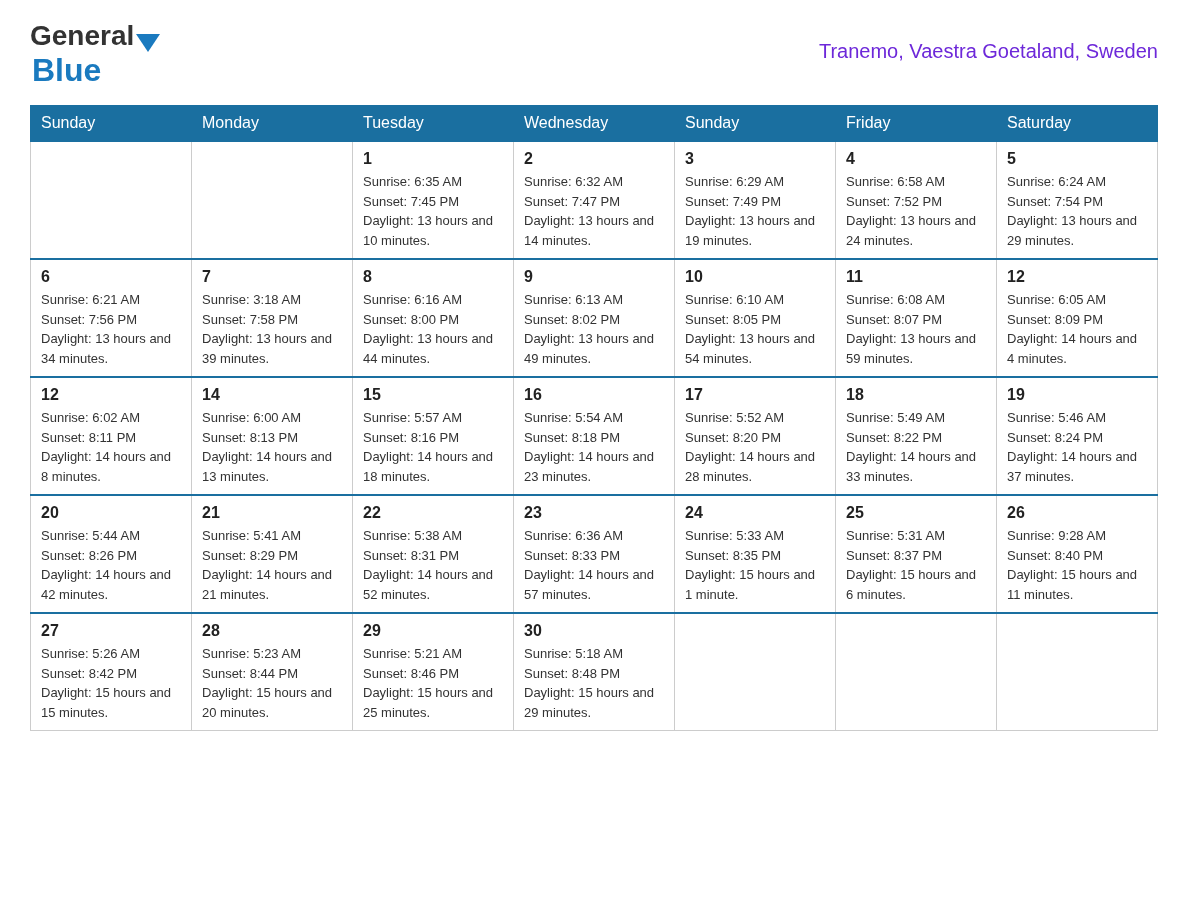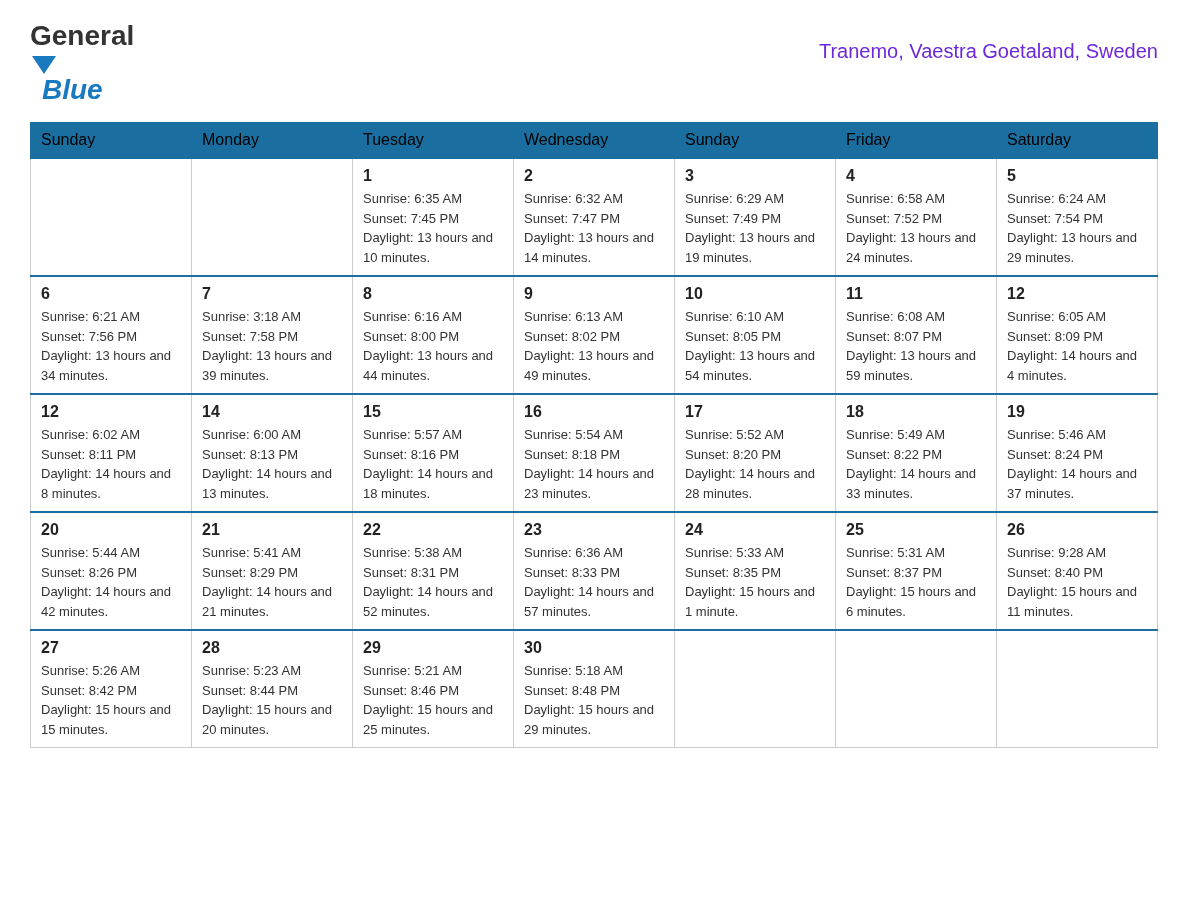--- a/index.html
+++ b/index.html
@@ -16,43 +16,41 @@
       align-items: flex-start;
       margin-bottom: 16px;
     }
     .logo {
       display: flex;
       flex-direction: column;
       align-items: flex-start;
     }
     .logo-text {
       display: flex;
-      align-items: flex-start;
+      align-items: flex-end;
       font-size: 28px;
       font-weight: bold;
       color: #333;
-      flex-direction: column;
     }
     .logo-general { color: #333; }
     .logo-arrow {
       display: inline-block;
       width: 0;
       height: 0;
       border-left: 12px solid transparent;
       border-right: 12px solid transparent;
       border-top: 18px solid #1a7abf;
       margin-left: 2px;
       margin-top: 4px;
     }
     .logo-blue {
       color: #1a7abf;
-      font-size: 28px;
+      font-size: 32px;
       font-weight: bold;
-      margin-left: 12px;
-      font-style: italic;
+      margin-left: 2px;
     }
     .title-block {
       text-align: right;
     }
     .month-title {
       font-size: 52px;
       font-weight: normal;
       color: #222;
       line-height: 1.1;
     }
@@ -61,21 +59,21 @@
       color: #6d28d9;
       margin-top: 20px;
     }
     .calendar {
       width: 100%;
       border-collapse: collapse;
       border: 1px solid #ccc;
     }
     .calendar th {
       background-color: #1a6fa0;
-      color: #000000;
+      color: #ffffff;
       padding: 8px 10px;
       text-align: left;
       font-size: 16px;
       font-weight: normal;
       border: 1px solid #1a6fa0;
     }
     .calendar td {
       vertical-align: top;
       padding: 8px 10px;
       border: 1px solid #ccc;

